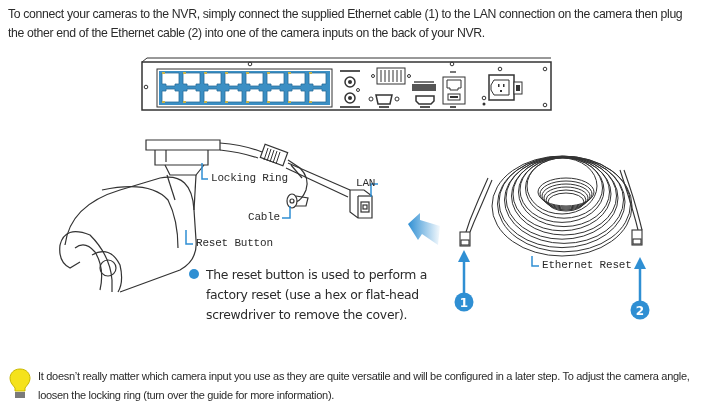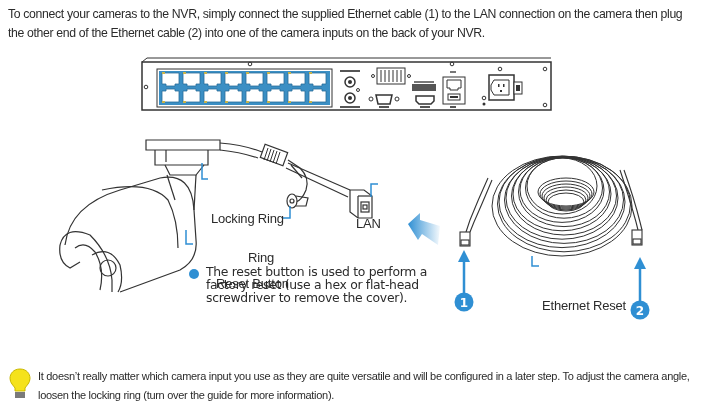--- a/index.html
+++ b/index.html
@@ -1,22 +1,22 @@
 <!DOCTYPE html>
 <html><head>
 <meta charset="utf-8">
 <style>
   html, body { margin: 0; padding: 0; background: #ffffff; }
   body { width: 703px; height: 410px; position: relative; overflow: hidden;
          font-family: "DejaVu Sans", sans-serif; color: #2b2b2b; }
   .intro { position: absolute; left: 8px; top: 5px; width: 692px;
            font-size: 12.4px; line-height: 19px; letter-spacing: -0.35px;
            font-family: "Liberation Sans", sans-serif; transform: scaleX(0.99); transform-origin: left; }
-  .lbl { position: absolute; font-size: 13px; font-family: Liberation Sans, sans-serif; color: #2b2b2b; white-space: nowrap; letter-spacing: -0.2px; margin-top: 39px; }
-  .note { position: absolute; left: 206px; top: 265px; width: 260px; font-size: 12.4px; line-height: 13px;
+  .lbl { position: absolute; font-size: 11px; font-family: Liberation Mono, monospace; color: #2b2b2b; white-space: nowrap; letter-spacing: -0.2px; }
+  .note { position: absolute; left: 206px; top: 265px; width: 260px; font-size: 12.4px; line-height: 20px;
           font-family: "DejaVu Sans", sans-serif; letter-spacing: -0.3px; color: #2b2b2b; }
   .bullet { position: absolute; left: 189px; top: 269px; width: 10px; height: 10px; border-radius: 50%; background: #2f8fd3; }
   .tip { position: absolute; left: 38px; top: 367px; width: 660px; font-size: 11px; line-height: 19px;
          font-family: "Liberation Sans", sans-serif; letter-spacing: -0.3px; color: #2b2b2b; }
   .bulb { position: absolute; left: 9px; top: 368px; }
   svg.art { position: absolute; left: 0; top: 0; }
   .badge-text { font-family: "DejaVu Sans", sans-serif; font-weight: bold; font-size: 12px; fill: #fff; }
 </style>
 </head>
 <body>
@@ -218,23 +218,23 @@
   <g>
     <line x1="640" y1="265" x2="640" y2="303" stroke="#2f8fd3" stroke-width="2.5"></line>
     <path d="M634 269 L640 257 L646 269 Z" fill="#2f8fd3"></path>
     <circle cx="640" cy="310" r="9.5" fill="#2f8fd3"></circle>
   </g>
   <text class="badge-text" x="464" y="306.5" text-anchor="middle">1</text>
   <text class="badge-text" x="640" y="314.5" text-anchor="middle">2</text>
 </svg>
 
 <div class="lbl" style="left:211px; top:172px;">Locking Ring</div>
-<div class="lbl" style="left:248px; top:211px;">Ring</div>
+<div class="lbl" style="left:248px; top:211px;">Cable</div>
 <div class="lbl" style="left:356px; top:177px;">LAN</div>
-<div class="lbl" style="left:196px; top:237px;padding-left:20px;">Reset Button</div>
+<div class="lbl" style="left:196px; top:237px;">Reset Button</div>
 <div class="lbl" style="left:542px; top:259px;">Ethernet Reset</div>
 
 <div class="bullet"></div>
 <div class="note">The reset button is used to perform a factory reset (use a hex or flat-head screwdriver to remove the cover).</div>
 
 <svg class="bulb" width="22" height="32" viewBox="0 0 22 32">
   <path d="M11 1 C4.5 1 1 5.5 1 10.5 C1 15 4.5 17.5 6 20 L6 23 L16 23 L16 20 C17.5 17.5 21 15 21 10.5 C21 5.5 17.5 1 11 1 Z" fill="#f5e21b" stroke="#c9b800" stroke-width="1"></path>
   <rect x="6" y="24" width="10" height="6" fill="#7a7a7a"></rect>
 </svg>
 <div class="tip">It doesn’t really matter which camera input you use as they are quite versatile and will be configured in a later step. To adjust the camera angle, loosen the locking ring (turn over the guide for more information).</div>

